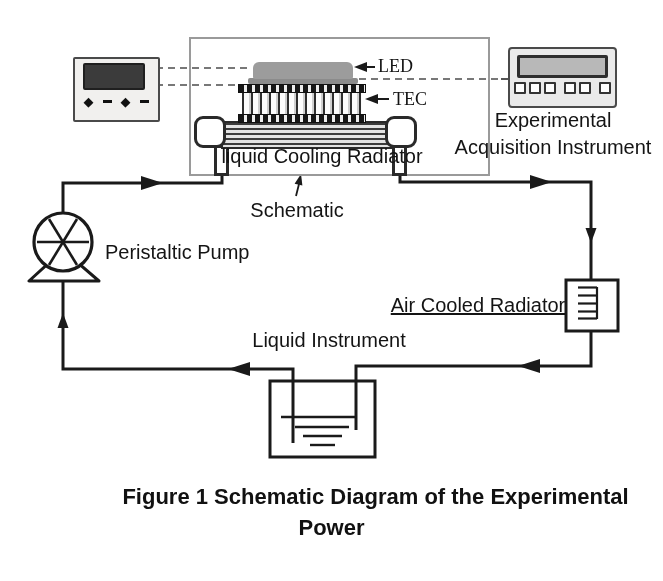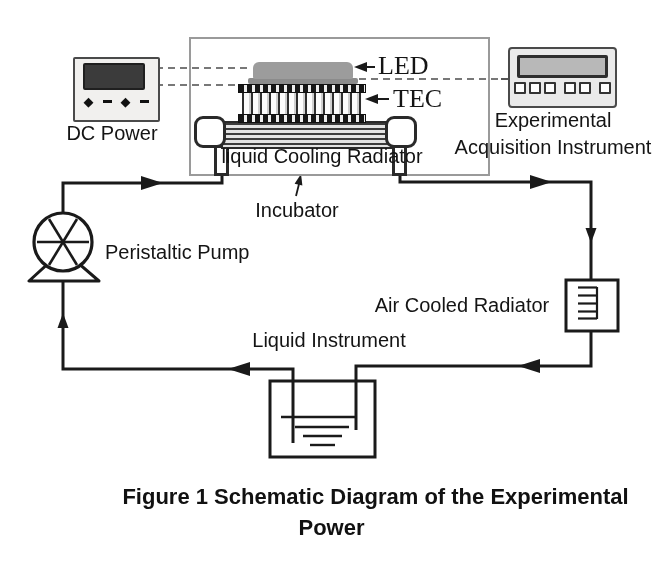--- a/index.html
+++ b/index.html
@@ -3,21 +3,21 @@
 <meta charset="utf-8">
 <style>
   html,body{margin:0;padding:0;background:#ffffff;}
   #stage{
     position:relative;width:663px;height:581px;background:#ffffff;
     font-family:"Liberation Sans",sans-serif;color:#141414;overflow:hidden;
   }
   #diagram-svg{position:absolute;left:0;top:0;z-index:1;}
   .lbl{position:absolute;z-index:6;font-size:20px;line-height:22px;white-space:nowrap;color:#141414;}
   .lbl.centered{transform:translateX(-50%);}
-  .serif-lbl{font-family:"Liberation Serif","DejaVu Serif",serif;font-size:26px;}
+  .serif-lbl{font-family:"Liberation Serif","DejaVu Serif",serif;font-size:18px;}
   
   .incubator-box{position:absolute;left:189px;top:37px;width:297px;height:135px;
     border:2px solid #9a9a9a;z-index:2;background:transparent;}
   
   .dc-box{position:absolute;left:73px;top:57px;width:83px;height:61px;background:#f1f0ee;
     border:2px solid #4a4a4a;border-radius:2px;z-index:3;}
   .dc-screen{position:absolute;left:8px;top:4px;width:58px;height:23px;background:#3b3b3b;
     border:2px solid #1f1f1f;border-radius:2px;}
   .dc-knobs{position:absolute;left:4px;top:34px;width:74px;height:16px;display:flex;
     align-items:center;justify-content:space-around;}
@@ -158,26 +158,25 @@
   <div class="asm leg" id="leg-right"></div>
   <div class="asm radiator-body"></div>
   <div class="asm radiator-cap" id="cap-left"></div>
   <div class="asm radiator-cap" id="cap-right"></div>
   <div class="asm tec-plate" id="tec-plate-top"></div>
   <div class="asm tec-pillars"></div>
   <div class="asm tec-plate" id="tec-plate-bottom"></div>
   <div class="asm led-substrate"></div>
   <div class="asm led-block"></div>
 
-  <div class="lbl centered" style="left:112px;top:122px;">DC Power</div>
   <div class="lbl serif-lbl" style="left:378px;top:55px;">LED</div>
   <div class="lbl serif-lbl" style="left:393px;top:88px;">TEC</div>
   <div class="lbl centered" style="left:322px;top:145px;">liquid Cooling Radiator</div>
-  <div class="lbl centered" style="left:297px;top:199px;">Incubator</div>
+  <div class="lbl centered" style="left:297px;top:199px;">Schematic</div>
   <div class="lbl centered" style="left:553px;top:109px;">Experimental</div>
   <div class="lbl centered" style="left:553px;top:136px;">Acquisition Instrument</div>
   <div class="lbl" style="left:105px;top:241px;">Peristaltic Pump</div>
-  <div class="lbl centered" style="left:462px;top:294px;">Air Cooled Radiator</div>
+  <div class="lbl centered" style="left:478px;top:294px;text-decoration:underline;">Air Cooled Radiator</div>
   <div class="lbl centered" style="left:329px;top:329px;">Liquid Instrument</div>
 
   <div class="caption" id="caption-line1">Figure 1 Schematic Diagram of the Experimental</div>
   <div class="caption" id="caption-line2">Power</div>
 </div>
 
 </body></html>

